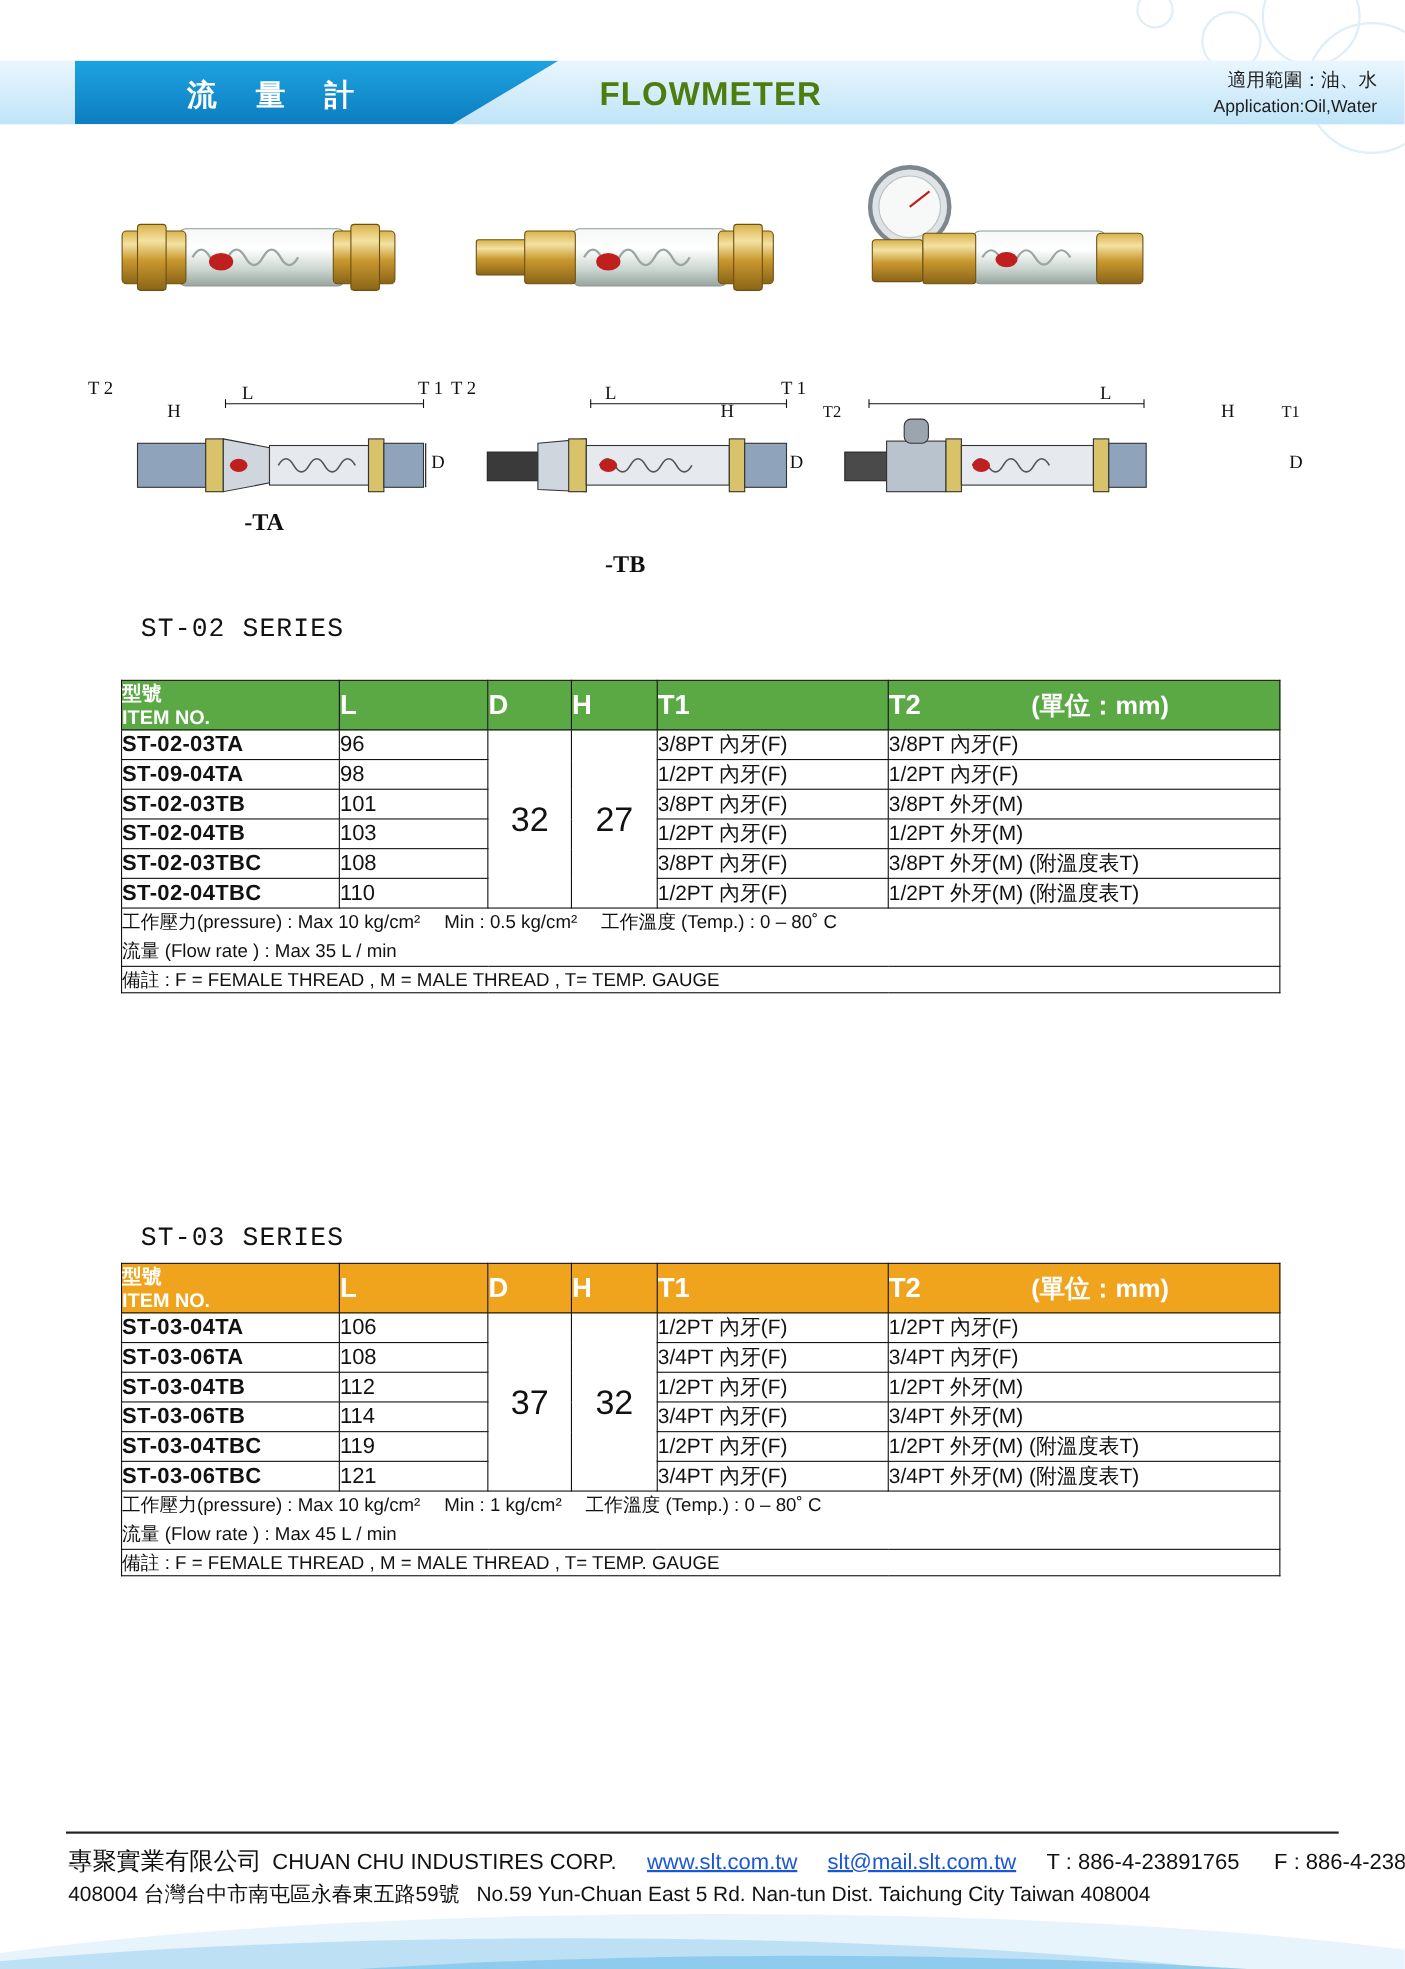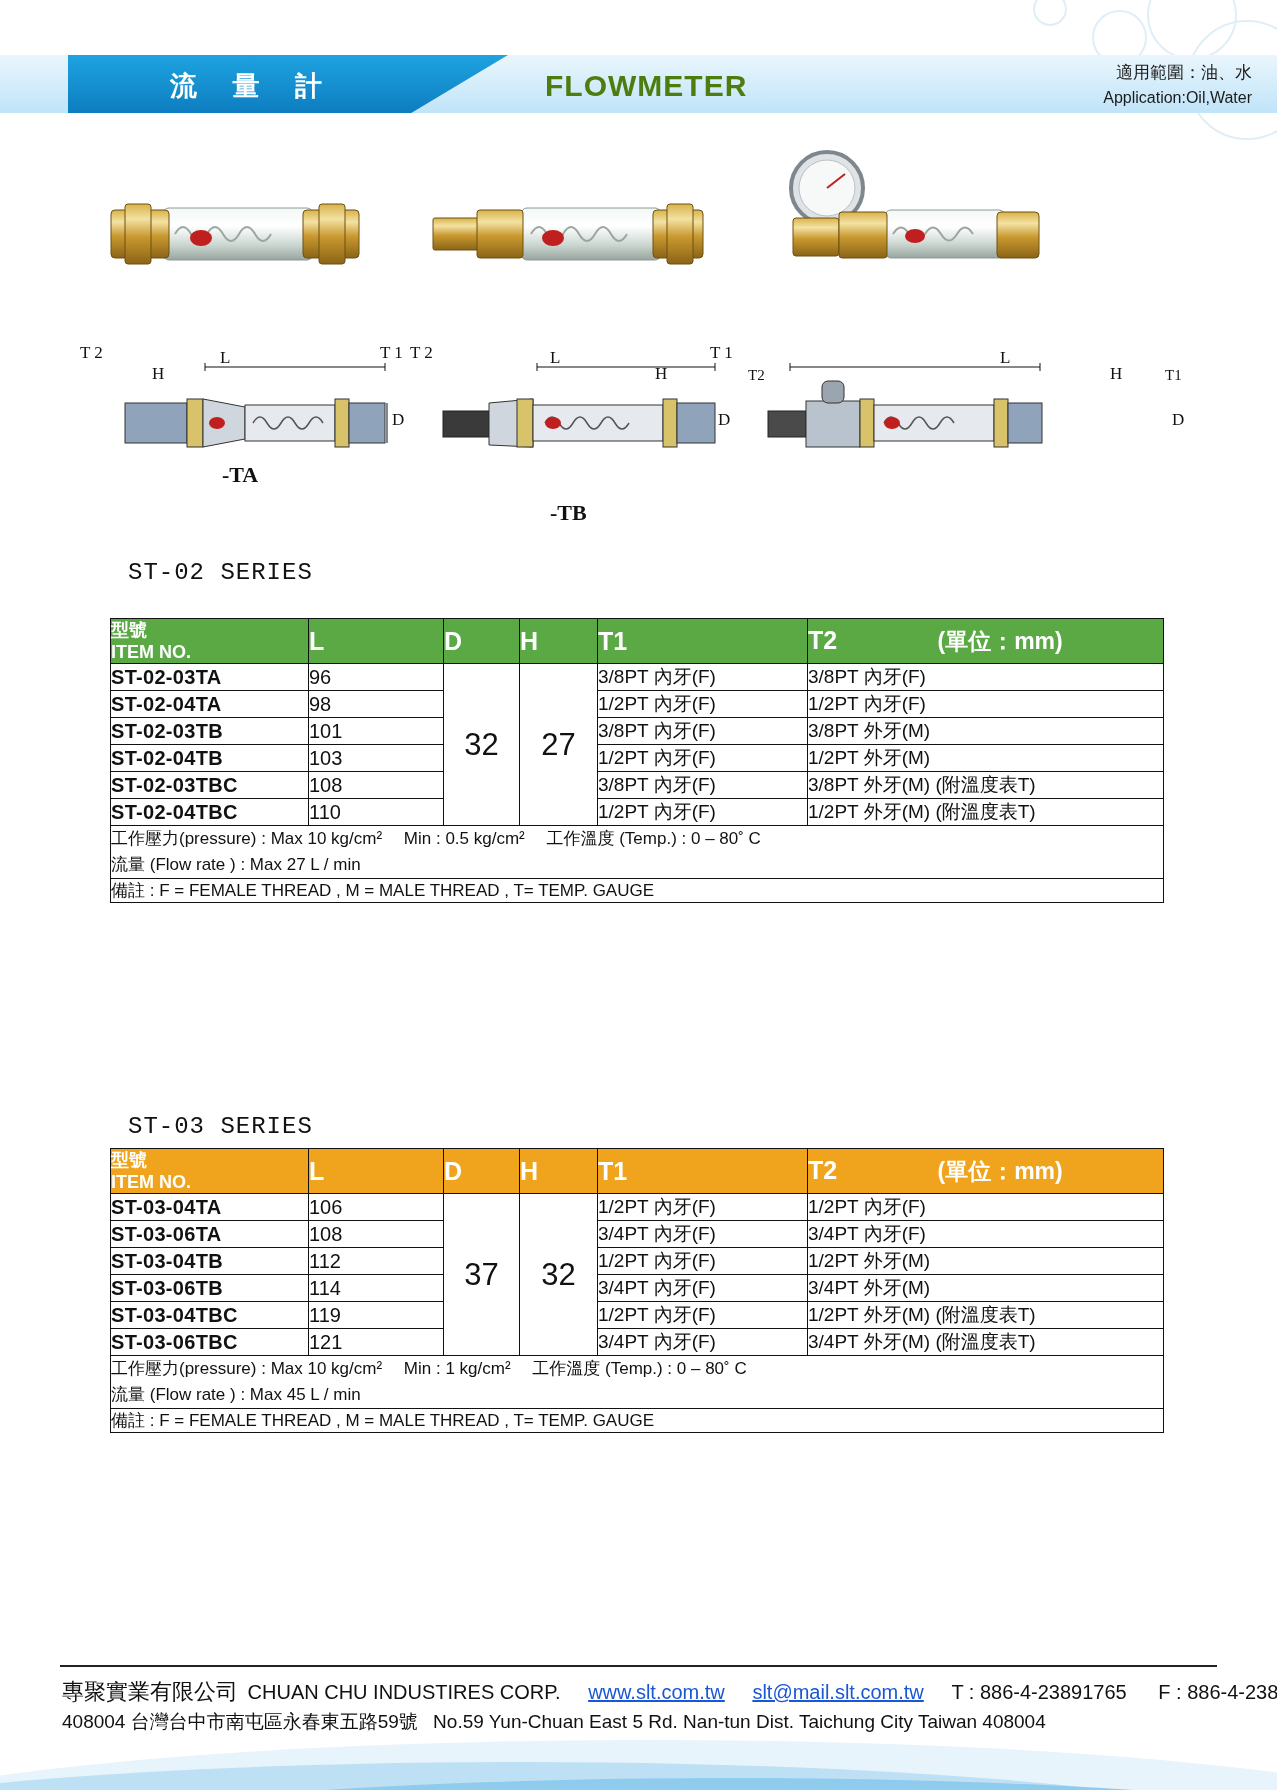--- a/index.html
+++ b/index.html
@@ -258,21 +258,21 @@
   <tbody>
     <tr>
       <td class="itemno">ST-02-03TA</td>
       <td class="num">96</td>
       <td class="bignum" rowspan="6">32</td>
       <td class="bignum" rowspan="6">27</td>
       <td class="thr">3/8PT 內牙(F)</td>
       <td class="thr">3/8PT 內牙(F)</td>
     </tr>
     <tr>
-      <td class="itemno">ST-02-04TA</td>
+      <td class="itemno">ST-09-04TA</td>
       <td class="num">98</td>
       <td class="thr">1/2PT 內牙(F)</td>
       <td class="thr">1/2PT 內牙(F)</td>
     </tr>
     <tr>
       <td class="itemno">ST-02-03TB</td>
       <td class="num">101</td>
       <td class="thr">3/8PT 內牙(F)</td>
       <td class="thr">3/8PT 外牙(M)</td>
     </tr>
@@ -290,21 +290,21 @@
     </tr>
     <tr>
       <td class="itemno">ST-02-04TBC</td>
       <td class="num">110</td>
       <td class="thr">1/2PT 內牙(F)</td>
       <td class="thr">1/2PT 外牙(M) (附溫度表T)</td>
     </tr>
     <tr>
       <td class="notes" colspan="6">
         <div>工作壓力(pressure) : Max 10 kg/cm²　 Min : 0.5 kg/cm²　 工作溫度 (Temp.) : 0 – 80˚ C</div>
-        <div>流量 (Flow rate ) : Max 27 L / min</div>
+        <div>流量 (Flow rate ) : Max 35 L / min</div>
       </td>
     </tr>
     <tr>
       <td class="remark" colspan="6">備註 : F = FEMALE THREAD , M = MALE THREAD , T= TEMP. GAUGE</td>
     </tr>
   </tbody>
 </table>
 
 <div class="series-title" style="top:1113px;">ST-03 SERIES</div>
 

